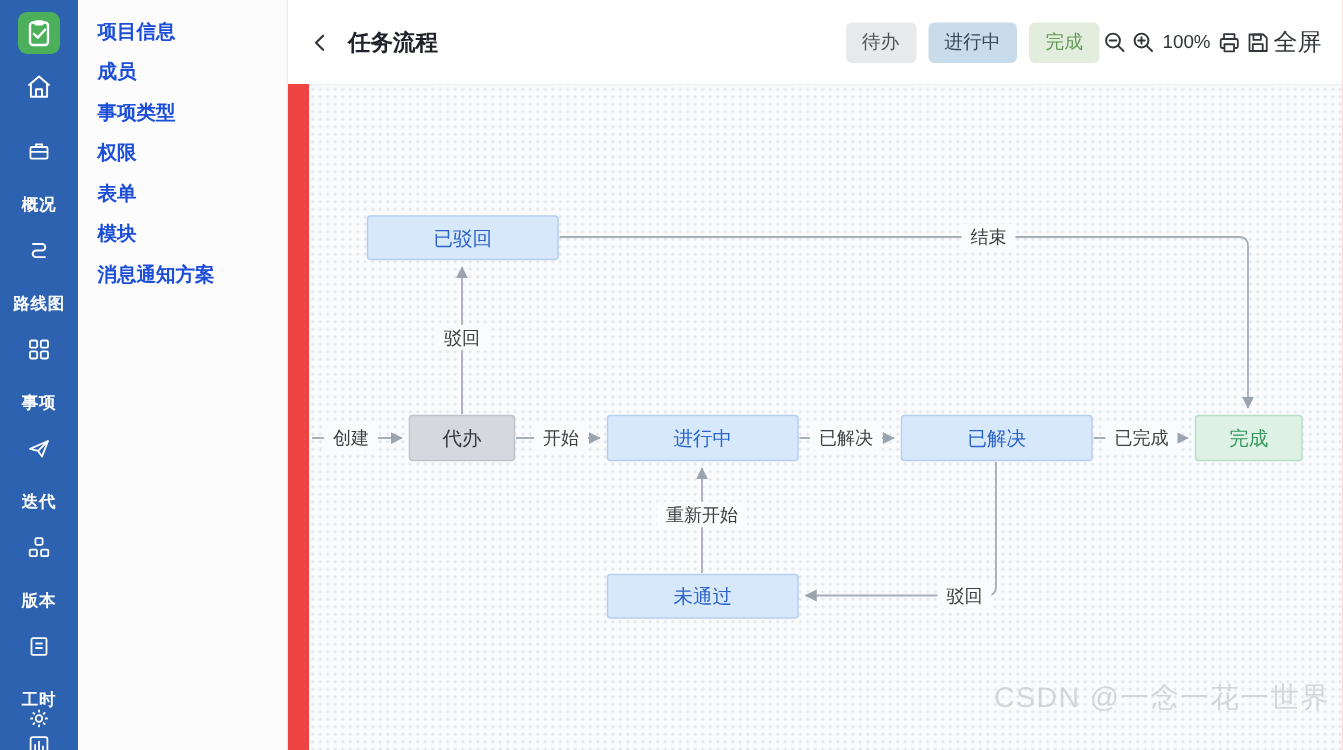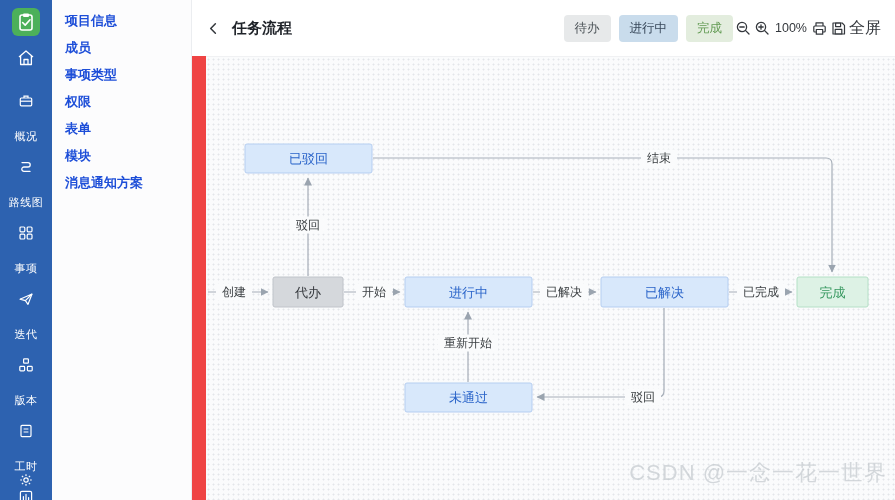--- a/index.html
+++ b/index.html
@@ -8,21 +8,21 @@
   .app { position:relative; width:895px; height:500px; display:flex; }
 
   
   .rail { width:52px; height:500px; background:#2d62b0; flex:0 0 52px;
     display:flex; flex-direction:column; align-items:center; position:relative; }
   .rail .applogo { margin-top:8px; width:28px; height:28px; cursor:pointer; }
   .rail .homebtn { margin-top:12px; width:20px; height:20px; cursor:pointer; }
   .rail .rail-divider { width:52px; height:1px; background:rgba(255,255,255,0.28); margin-top:10px; }
   .rail-item { display:flex; flex-direction:column; align-items:center; margin-top:15px; cursor:pointer; }
   .rail-item .nav-ic { width:16px; height:16px; display:block; }
-  .rail-item .nav-label { color:#fff; font-size:11px; margin-top:20px; letter-spacing:0.5px; }
+  .rail-item .nav-label { color:#fff; font-size:11px; margin-top:20px; letter-spacing:0.5px;font-weight:bold; }
   .rail-more { margin-top:20px; cursor:pointer; }
   .rail-gear { position:absolute; bottom:8px; left:50%; transform:translateX(-50%); cursor:pointer; }
 
   
   .menu { width:140px; flex:0 0 140px; background:#fcfcfd; border-right:1px solid #ebedf0;
     padding-top:6px; }
   .menu-title { font-size:14px; font-weight:bold; color:#23272d; padding:7px 0 7px 13px; }
   .menu-item { font-size:13px; color:#1d4ed8; padding:6px 0 6px 13px; height:27px; cursor:pointer;font-weight:bold; }
   .menu-item.selected { background:#e6e8eb; }
 
@@ -50,21 +50,21 @@
   .flow-svg .edge-label { font-size:12px; fill:#3c4043; text-anchor:middle; }
   .flow-svg .nrect-blue { fill:#d8e8fb; stroke:#b5cef1; }
   .flow-svg .nrect-gray { fill:#d5d8dc; stroke:#c0c4ca; }
   .flow-svg .nrect-green { fill:#ddf2e5; stroke:#b4e0c6; }
   .flow-svg .ntext { font-size:13px; font-weight:500; text-anchor:middle; }
   .flow-svg .ntext-blue { fill:#2a64c9; }
   .flow-svg .ntext-gray { fill:#33363b; }
   .flow-svg .ntext-green { fill:#35975e; }
   .flow-svg rect.node { cursor:pointer; }
 
-  .watermark { position:absolute; right:8px; bottom:12px; font-size:22px; letter-spacing:1px;
+  .watermark { position:absolute; right:8px; bottom:22px; font-size:19px; letter-spacing:1px;
     color:rgba(185,191,197,0.6); pointer-events:none; white-space:nowrap; }
 </style>
 </head>
 <body>
 
 <div class="app">
 
   <div class="rail">
     <div class="applogo">
       <svg viewBox="0 0 28 28" width="28" height="28">

